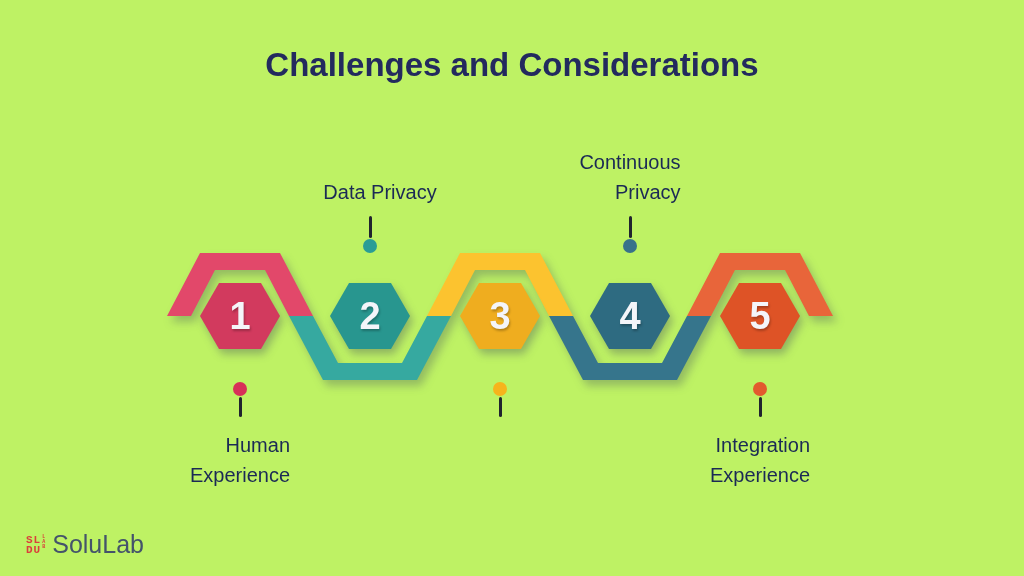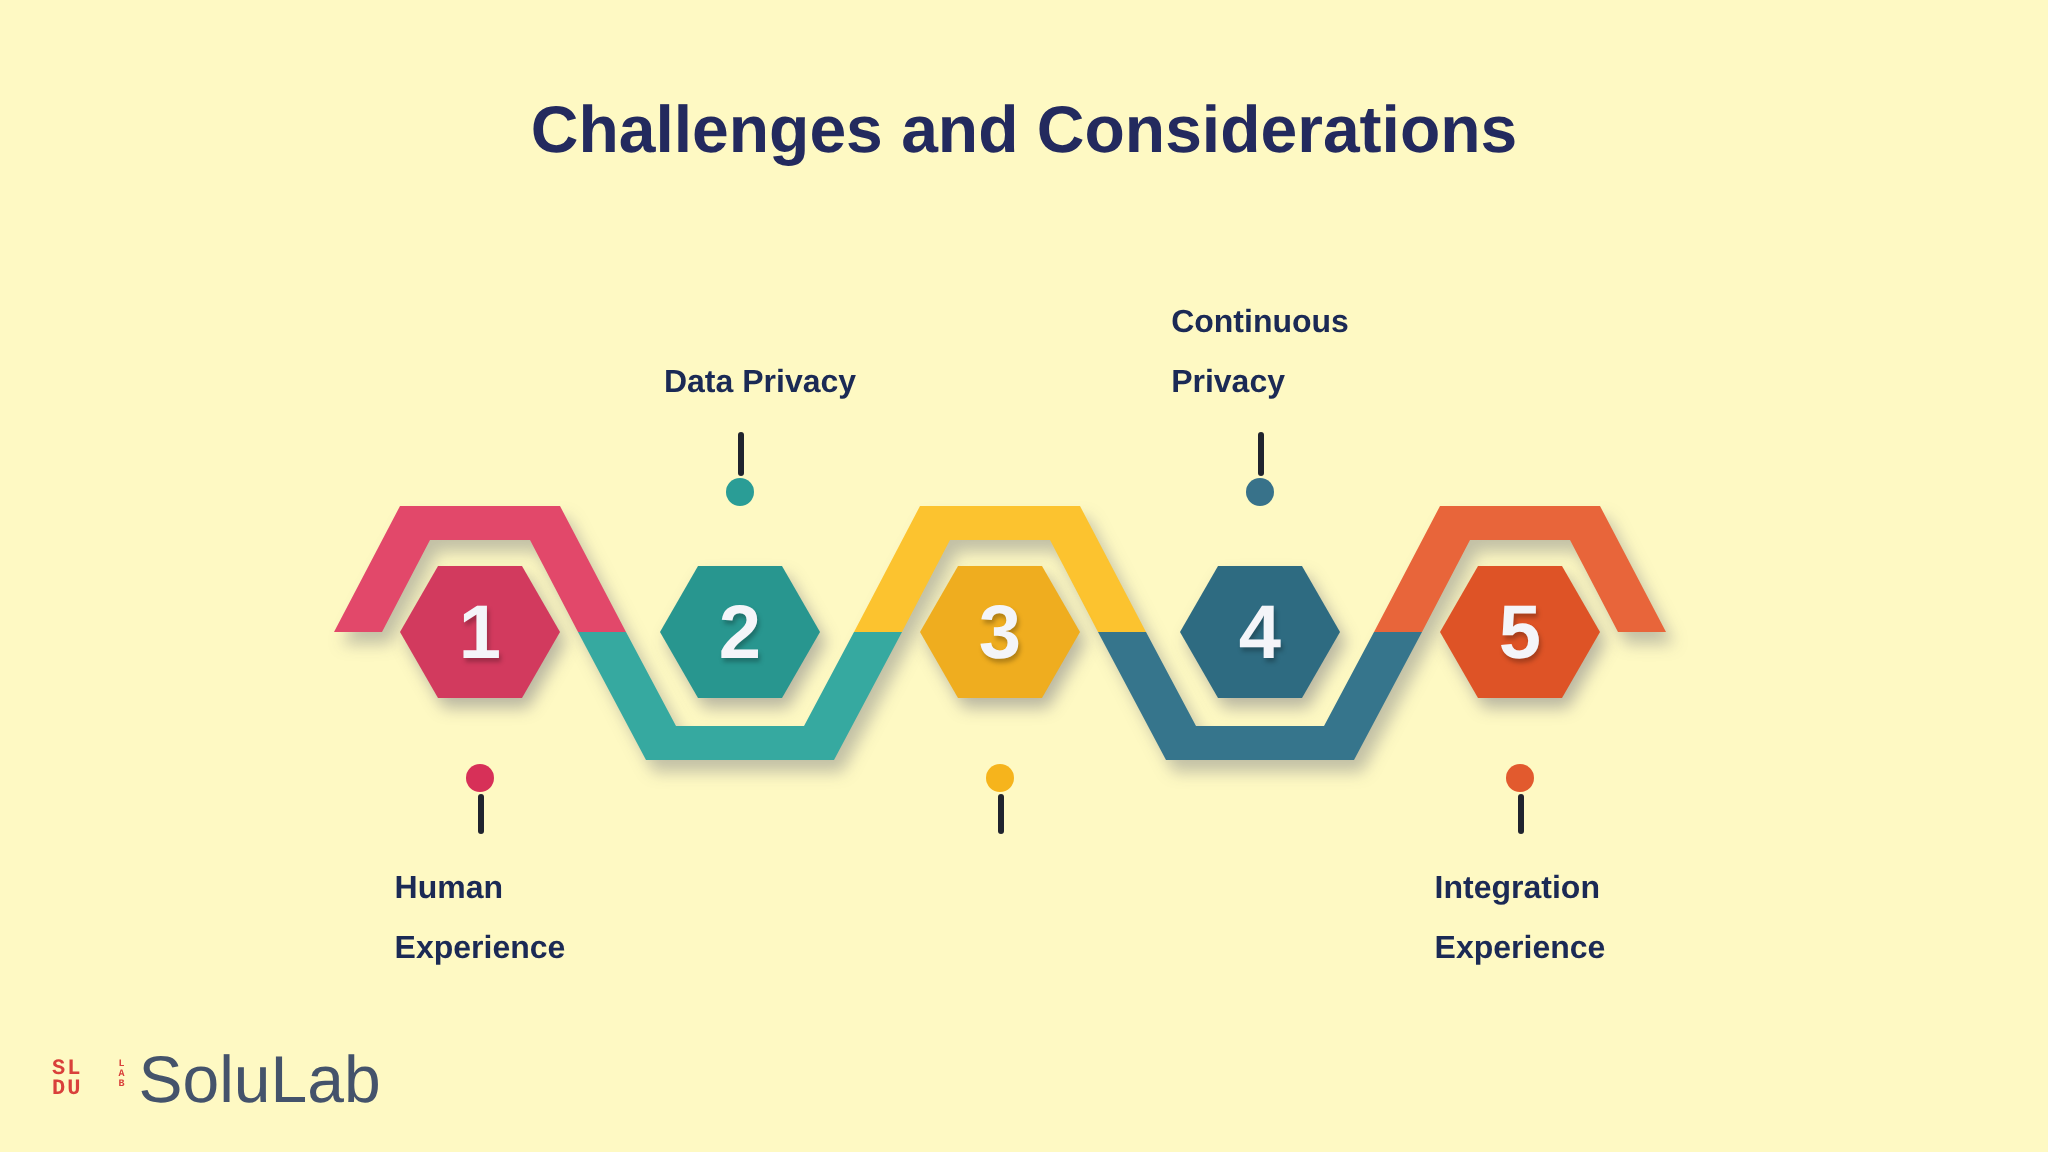--- a/index.html
+++ b/index.html
@@ -18,50 +18,50 @@
   .hex-group{filter:drop-shadow(3px 5px 4px rgba(40,45,90,0.32));}
   .num-group{filter:drop-shadow(1px 2px 1px rgba(0,0,0,0.25));}
   .num-group text{
     font-family:"Liberation Sans", sans-serif;
     font-size:38px; font-weight:bold; fill:#f4f5f9;
     text-anchor:middle;
   }
   #labels{position:absolute; inset:0;}
   .step-label{
     position:absolute; transform:translateX(-50%);
-    text-align:left; font-size:16px; font-weight:bold;
+    text-align:right; font-size:20px; font-weight:normal;
     line-height:30px; color:#1b2a55; white-space:nowrap;
   }
   .connector-line{position:absolute; width:3px; border-radius:1.5px;}
   .connector-dot{position:absolute; width:14px; height:14px; border-radius:50%;}
   #logo{
     position:absolute; left:26px; bottom:17px;
     display:flex; align-items:center; gap:7px;
   }
   .logo-icon{
-    display:flex; align-items:flex-start; line-height:1;gap:17px;
+    display:flex; align-items:flex-start; line-height:1;
   }
   .li-main{
     display:flex; flex-direction:column; 
     font-weight:bold; font-size:11px; letter-spacing:1px; line-height:10px;
     font-family:"Liberation Mono", monospace;
   }
   .li-side{
     display:flex; flex-direction:column; margin-left:1px;
     font-size:5px; line-height:5px; font-weight:bold;
     font-family:"Liberation Mono", monospace;
   }
   .logo-text{
-    font-size:33px; color:#44536b; font-weight:normal;
+    font-size:25px; color:#44536b; font-weight:normal;
   }
 </style>
 </head>
 <body>
 
-<div id="stage" style="background: #fef9c3;">
+<div id="stage" style="background: #bef264;">
   <div id="title" style="color: rgb(35, 42, 94);">Challenges and Considerations</div>
 
   <svg id="infographic-svg" width="1024" height="576" viewBox="0 0 1024 576">
       <g class="band-group">
         <polygon points="167,316 200,253 280,253 313,316 289,316 265,270 215,270 191,316" fill="#e2486a"></polygon>
         <polygon points="289,316 323,380 417,380 451,316 427,316 402,363 338,363 313,316" fill="#36a9a0"></polygon>
         <polygon points="427,316 460,253 540,253 573,316 549,316 525,270 475,270 451,316" fill="#fcc32f"></polygon>
         <polygon points="549,316 583,380 677,380 711,316 687,316 662,363 598,363 573,316" fill="#36758c"></polygon>
         <polygon points="687,316 720,253 800,253 833,316 809,316 785,270 735,270 711,316" fill="#e8653a"></polygon>
       </g>

